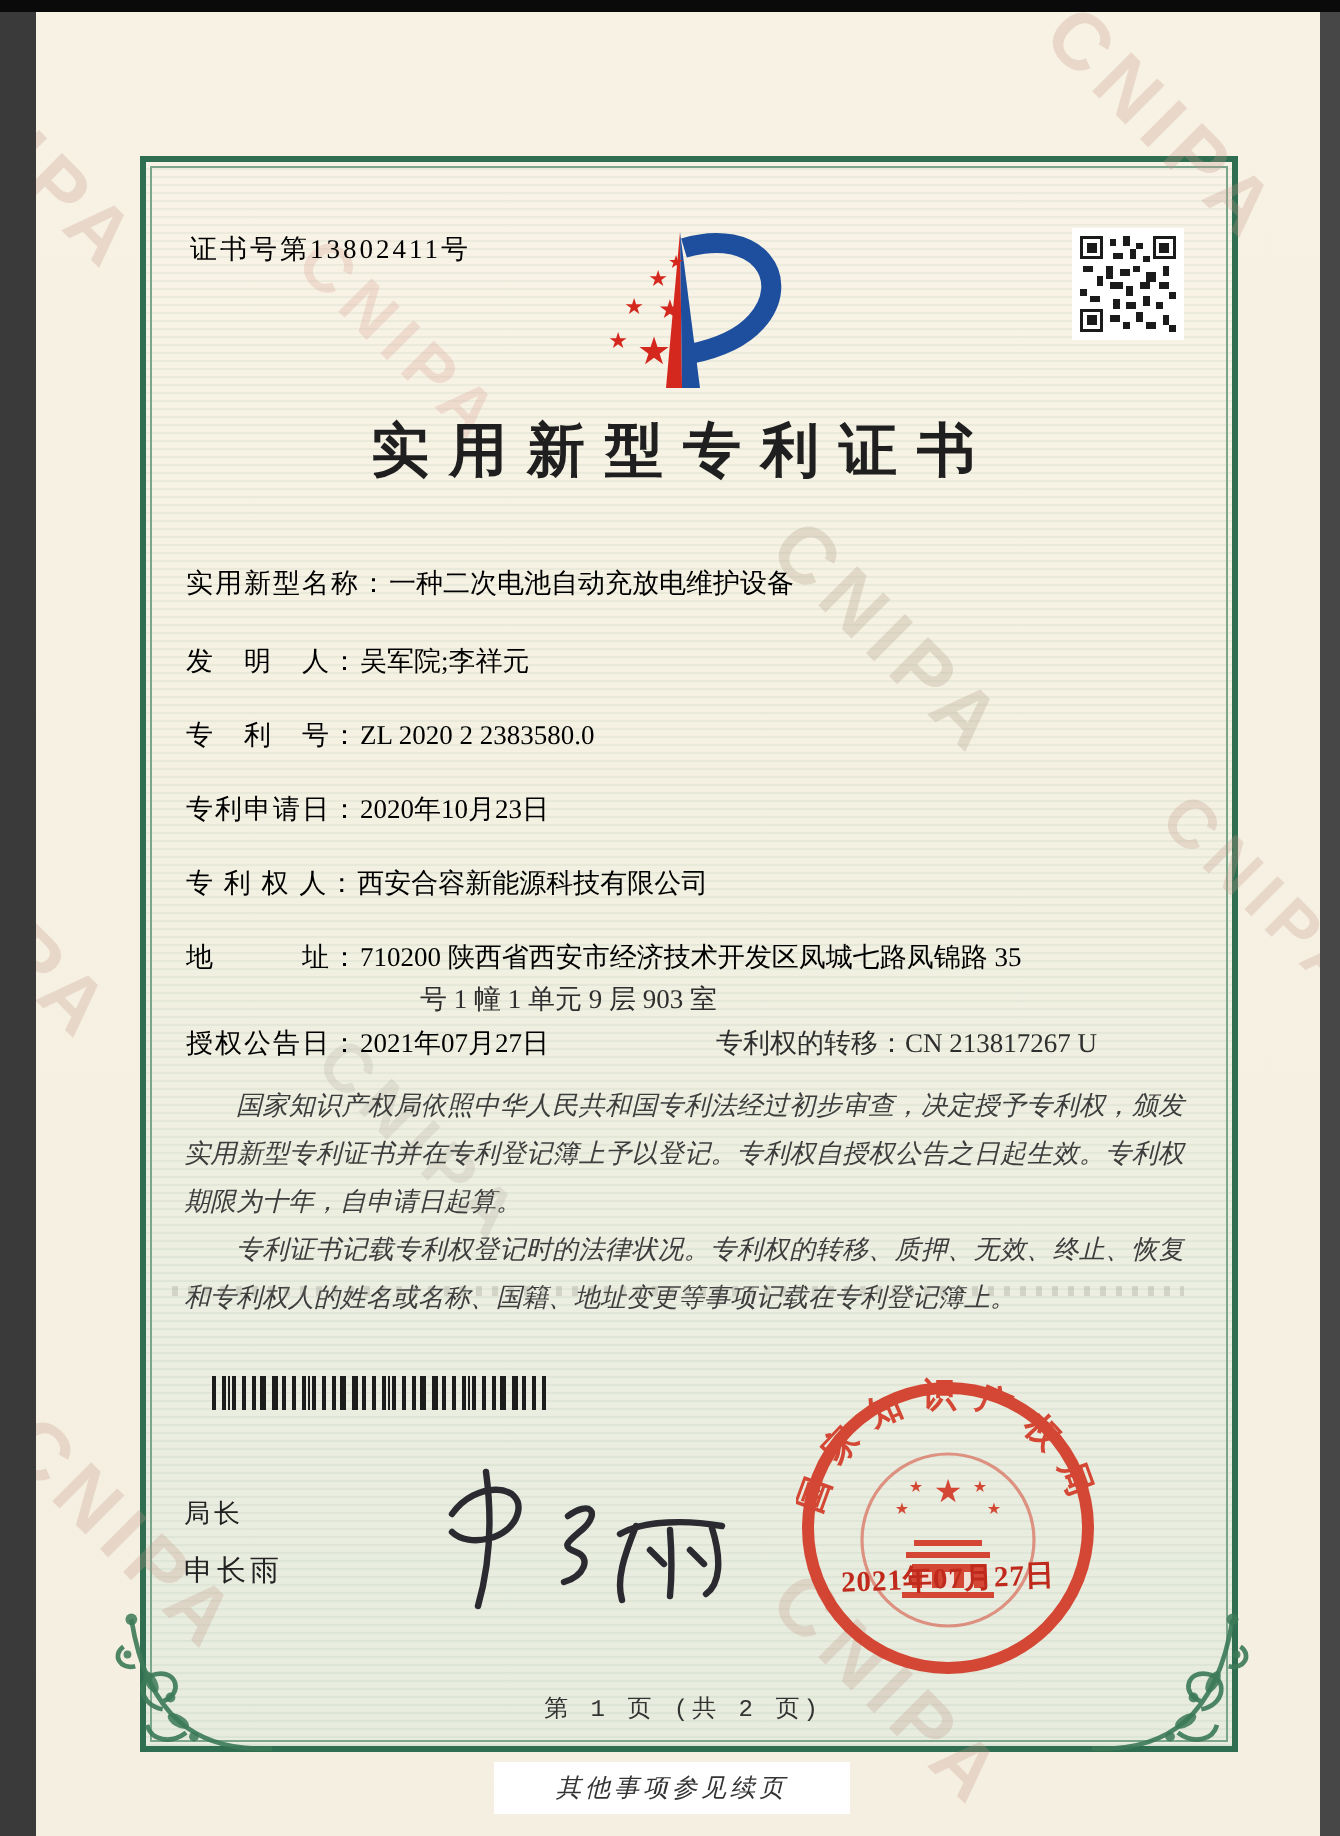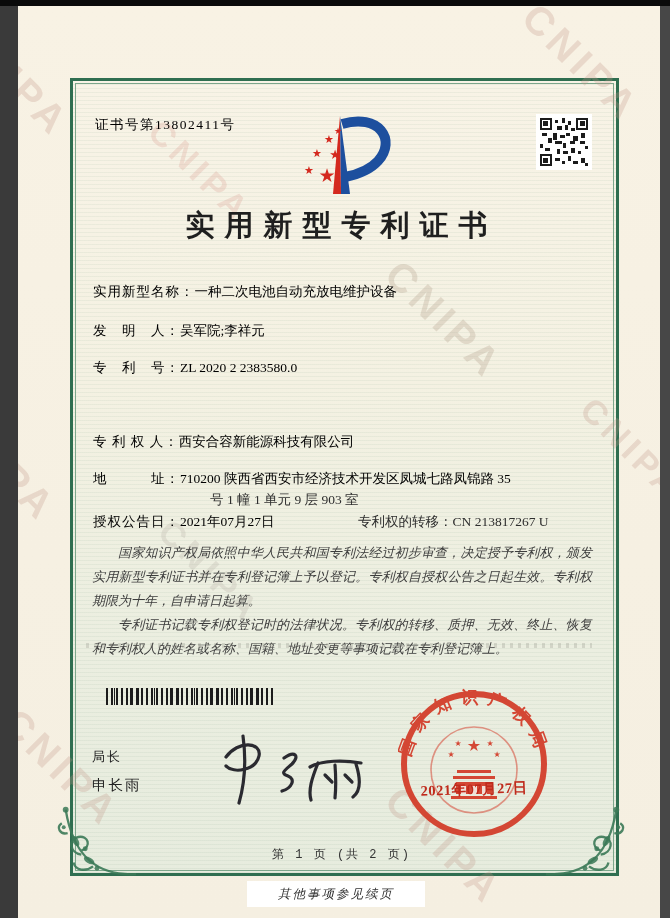--- a/index.html
+++ b/index.html
@@ -184,20 +184,23 @@
 
     <div class="field" style="top:283px;">
       <span class="lbl">实用新型名称：</span><span>一种二次电池自动充放电维护设备</span>
     </div>
     <div class="field" style="top:322px;">
       <span class="lbl">发　明　人：</span><span>吴军院;李祥元</span>
     </div>
     <div class="field" style="top:359px;">
       <span class="lbl">专　利　号：</span><span>ZL 2020 2 2383580.0</span>
     </div>
+    <div class="field" style="top:396px;">
+      <span class="lbl">专利申请日：</span><span>2020年10月23日</span>
+    </div>
     <div class="field" style="top:433px;">
       <span class="lbl">专 利 权 人：</span><span>西安合容新能源科技有限公司</span>
     </div>
     <div class="field" style="top:470px;">
       <span class="lbl">地　　　址：</span><span>710200 陕西省西安市经济技术开发区凤城七路凤锦路 35</span>
     </div>
     <div class="addr2" style="top:491px;">号 1 幢 1 单元 9 层 903 室</div>
     <div class="field" style="top:513px;">
       <span class="lbl">授权公告日：</span><span>2021年07月27日</span>
     </div>

